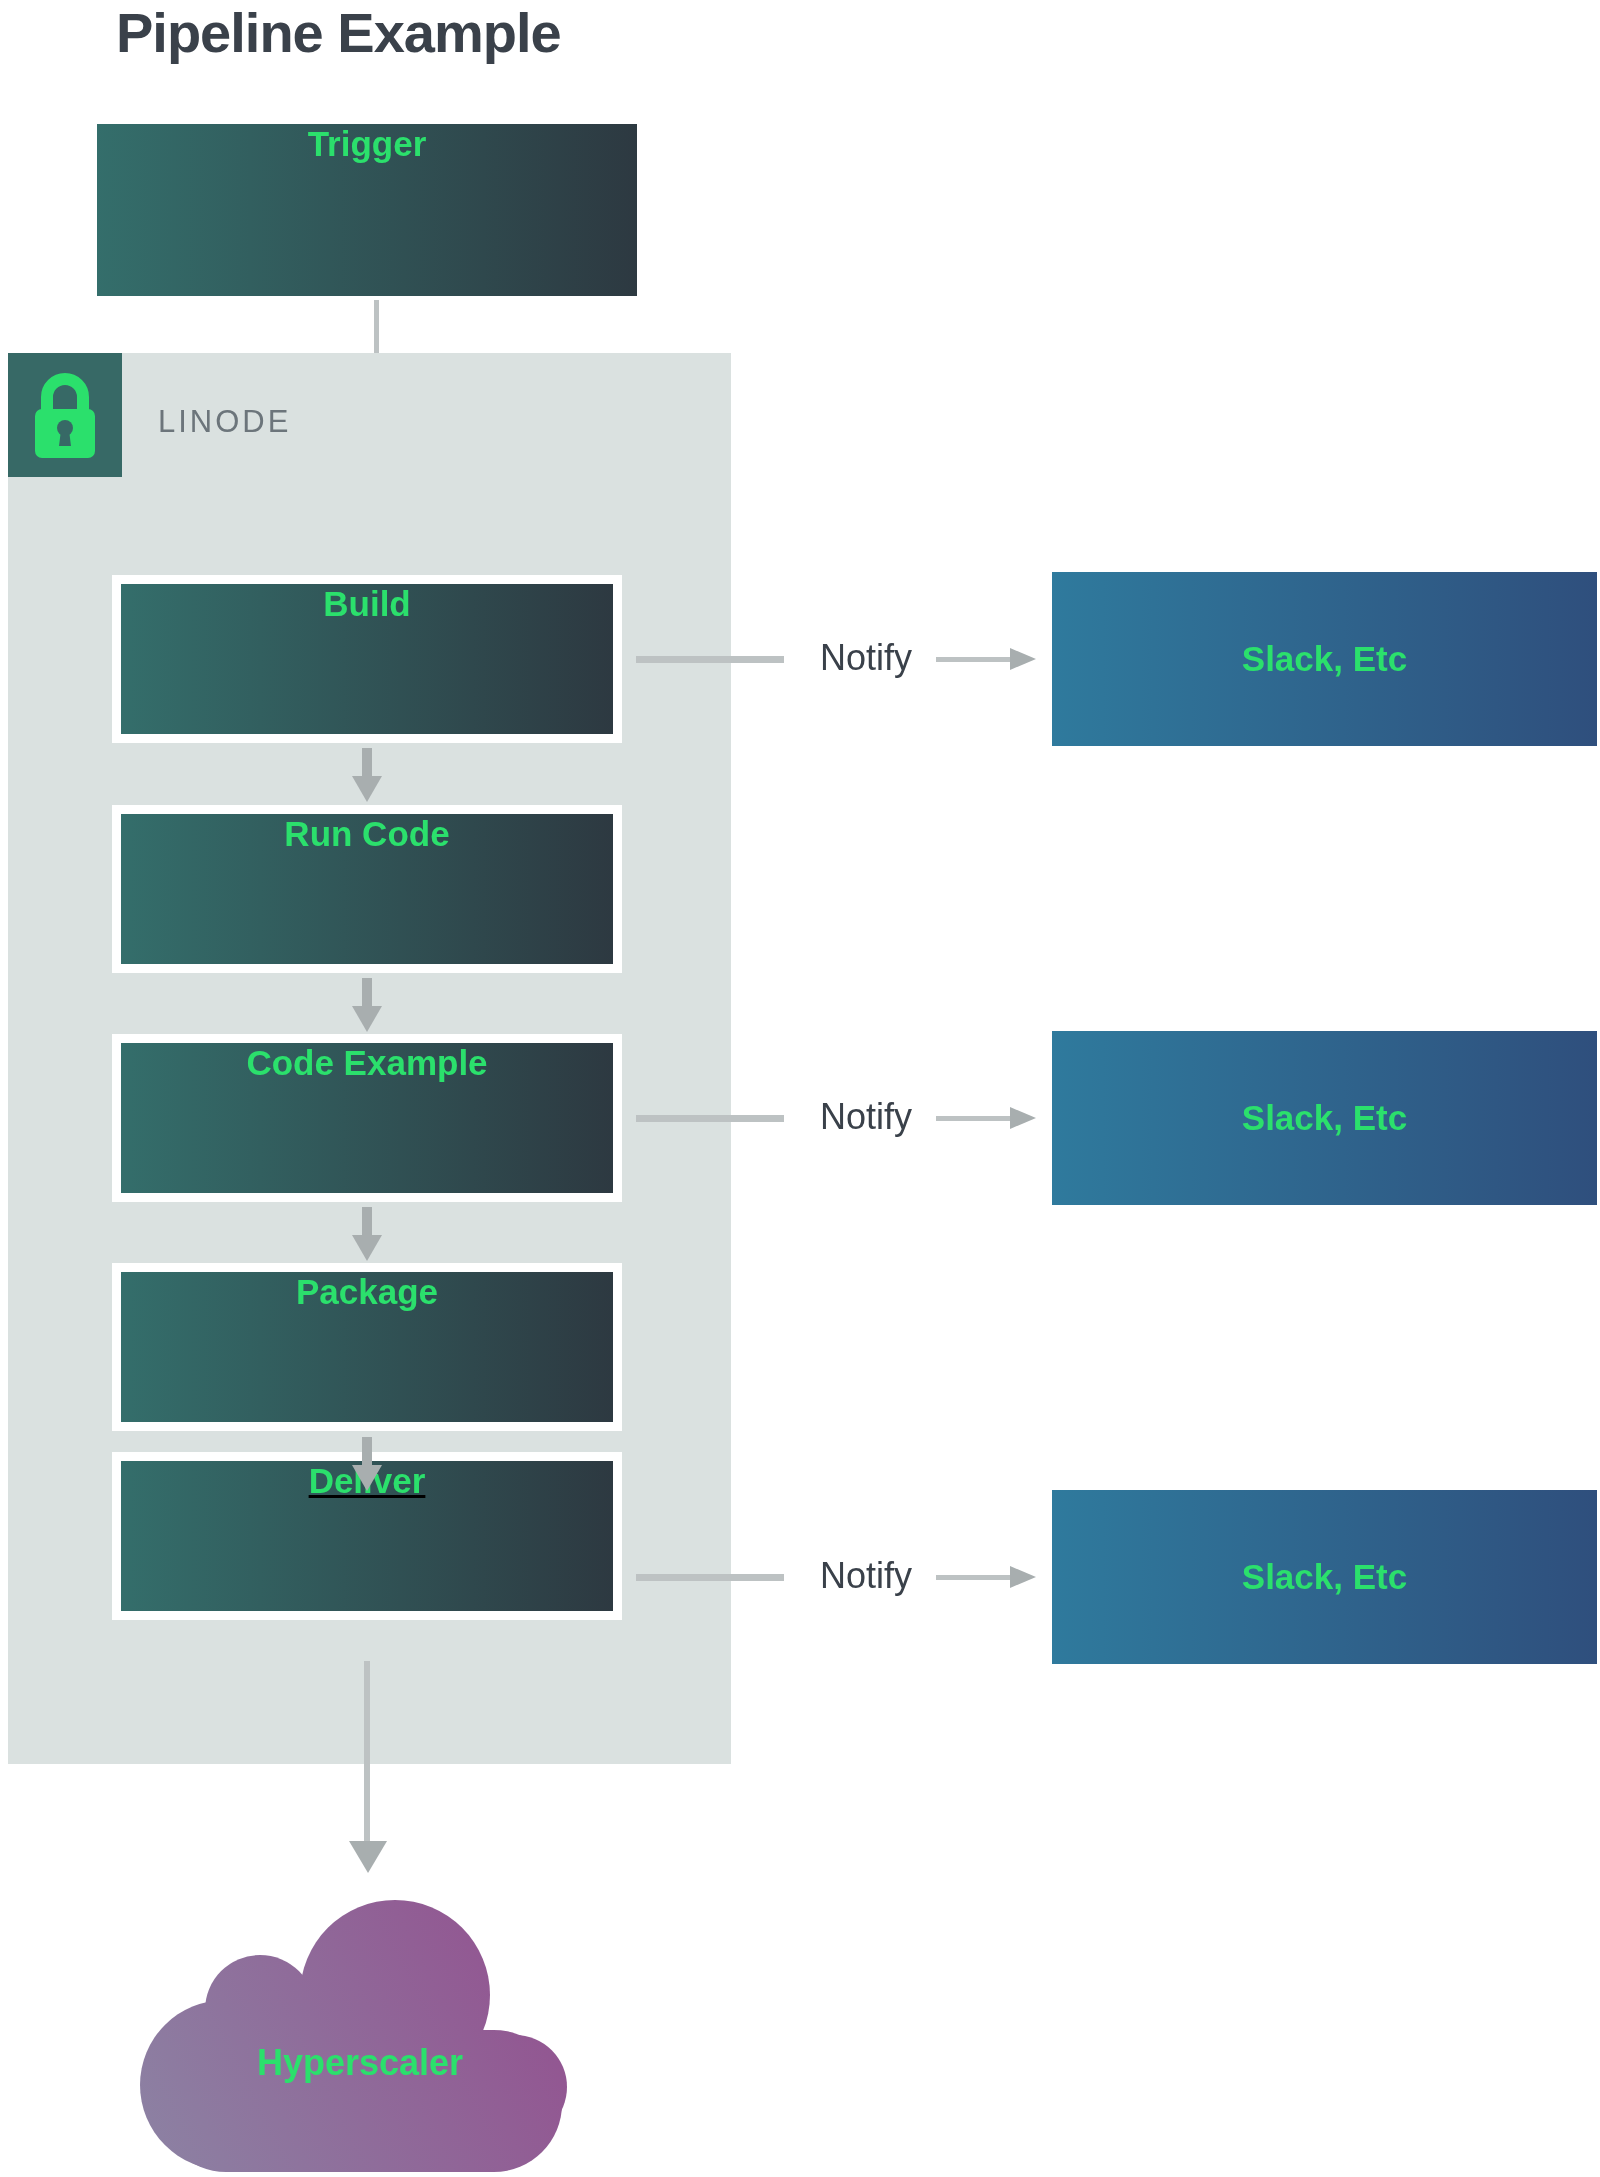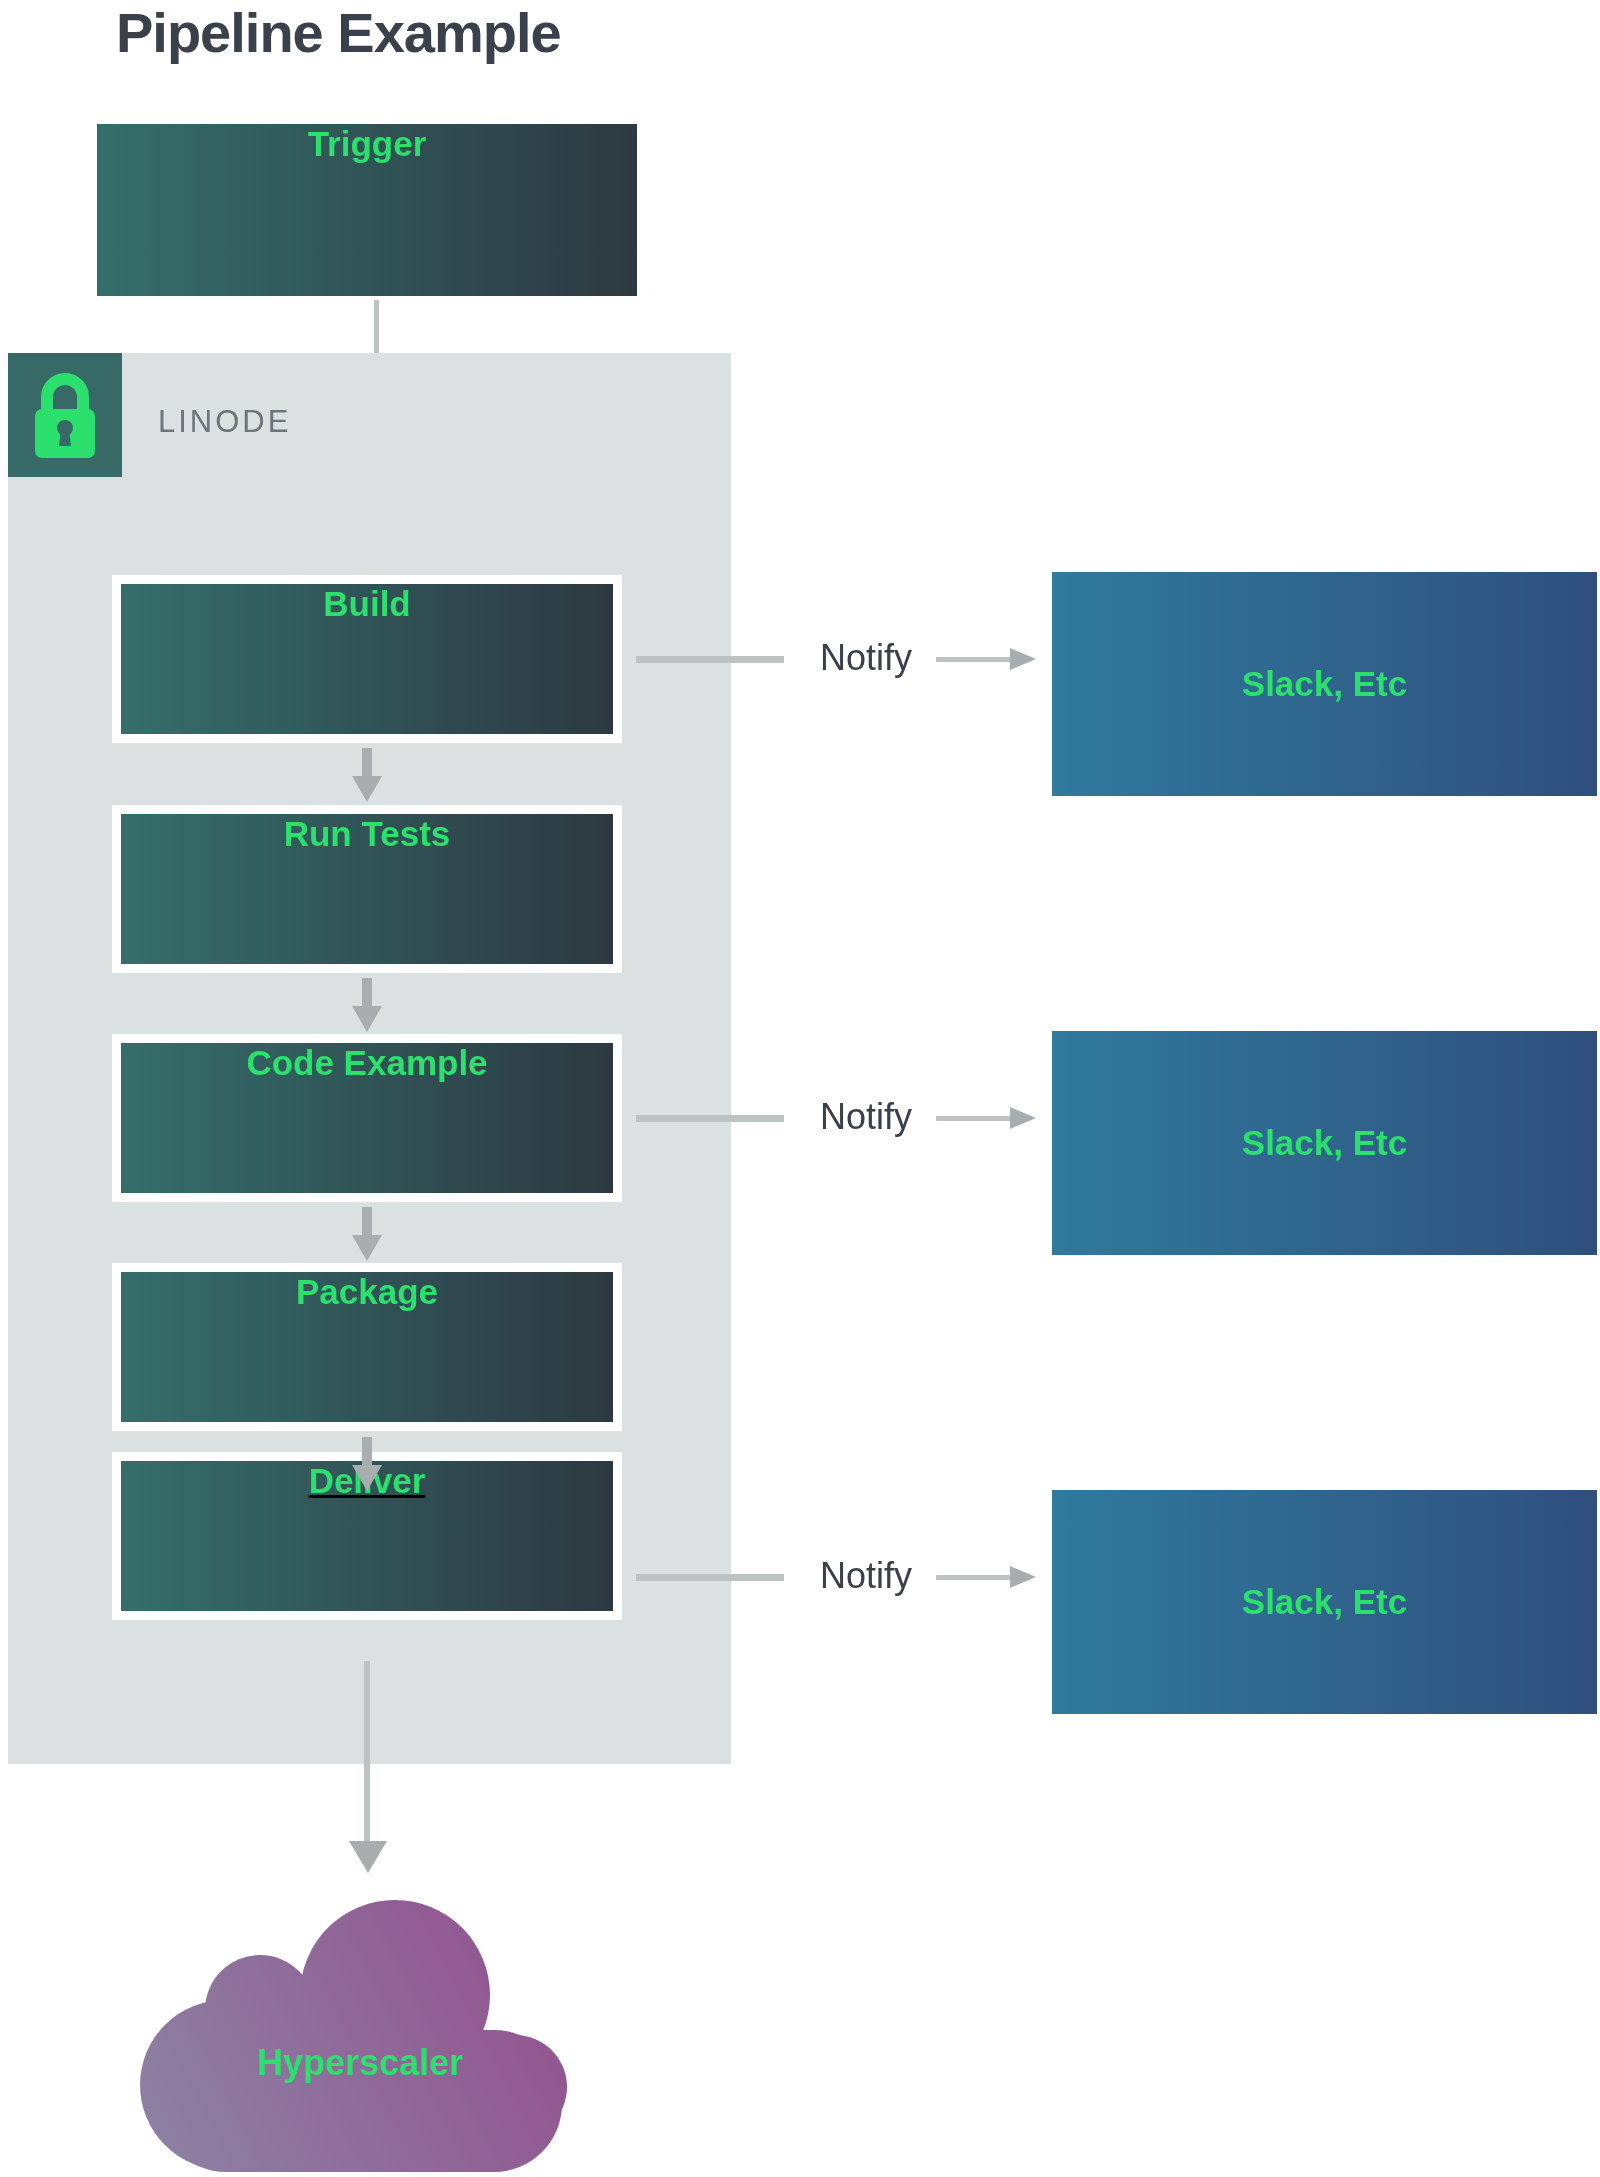--- a/index.html
+++ b/index.html
@@ -50,21 +50,21 @@
   .notify-label{
     position:absolute;left:788px;width:156px;text-align:center;
     font-size:36px;color:var(--notify-text);font-weight:400;
   }
   .rhead{
     position:absolute;width:0;height:0;
     border-top:11px solid transparent;border-bottom:11px solid transparent;
     border-left:26px solid var(--arrowhead-gray);
   }
   .slack{
-    position:absolute;left:1052px;width:545px;height:224px;
+    position:absolute;left:1052px;width:545px;height:174px;
     display:flex;align-items:center;justify-content:center;
     background:linear-gradient(90deg,var(--slack-gradient-start),var(--slack-gradient-end));
   }
   .slack .node-label{color:var(--accent-green);font-size:35px;font-weight:700;}
   
   .cloud-svg{position:absolute;left:140px;top:1895px;width:430px;height:277px;}
   .cloud-label{
     position:absolute;left:165px;top:2042px;width:390px;text-align:center;
     font-size:36px;font-weight:700;color:var(--accent-green);
   }
@@ -91,21 +91,21 @@
       <circle cx="37" cy="56" r="8" fill="#376966"></circle>
       <path d="M33 58 h8 l2 16 h-12 z" fill="#376966"></path>
     </svg>
   </div>
   <div class="provider-label">LINODE</div>
 
   <div class="node stage" style="top:575px;">
     <span class="node-label">Build</span>
   </div>
   <div class="node stage" style="top:805px;">
-    <span class="node-label">Run Tests</span>
+    <span class="node-label">Run Code</span>
   </div>
   <div class="node stage" style="top:1034px;">
     <span class="node-label">Code Example</span>
   </div>
   <div class="node stage" style="top:1263px;">
     <span class="node-label">Package</span>
   </div>
   <div class="node stage" style="top:1452px;text-decoration:underline;">
     <span class="node-label">Deliver</span>
   </div>

